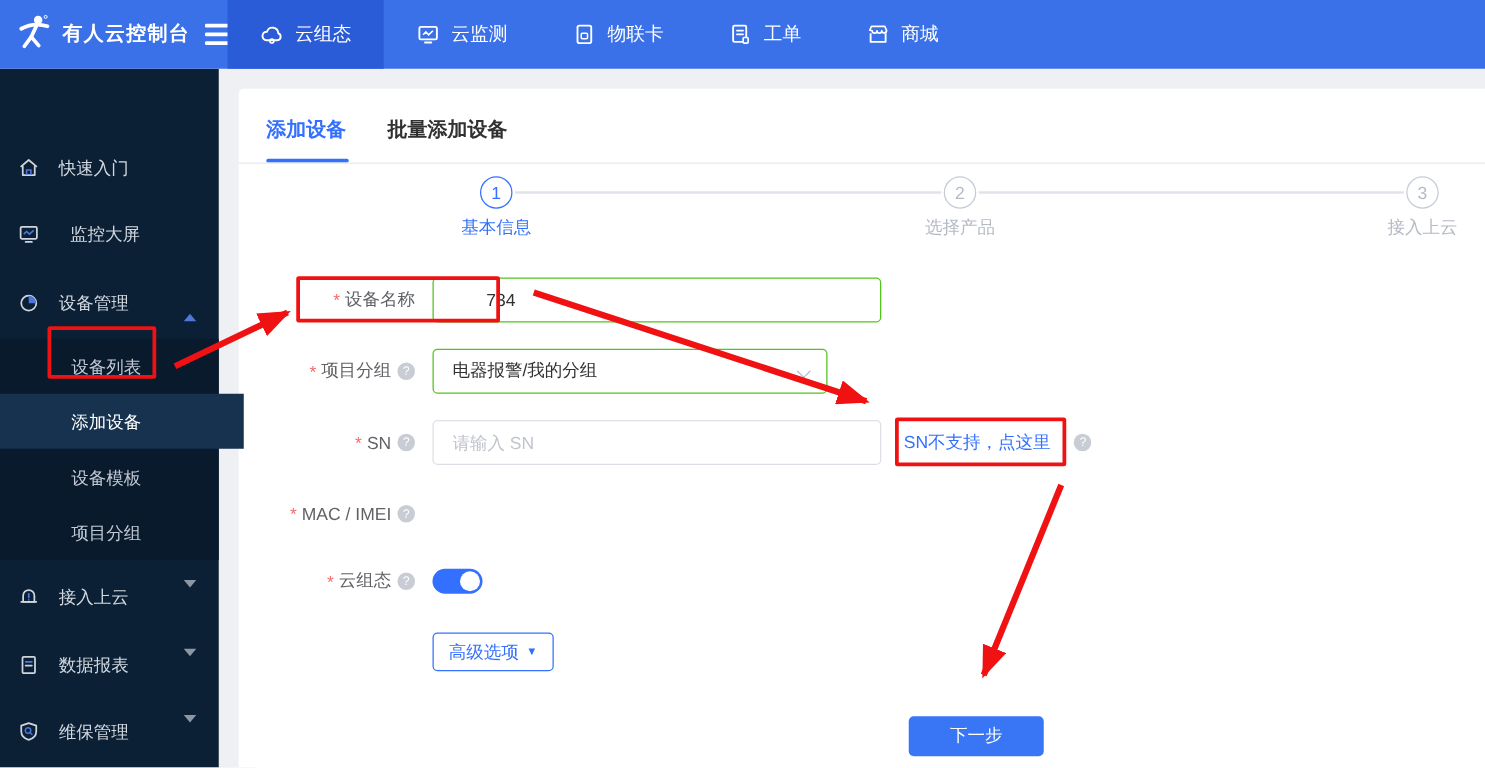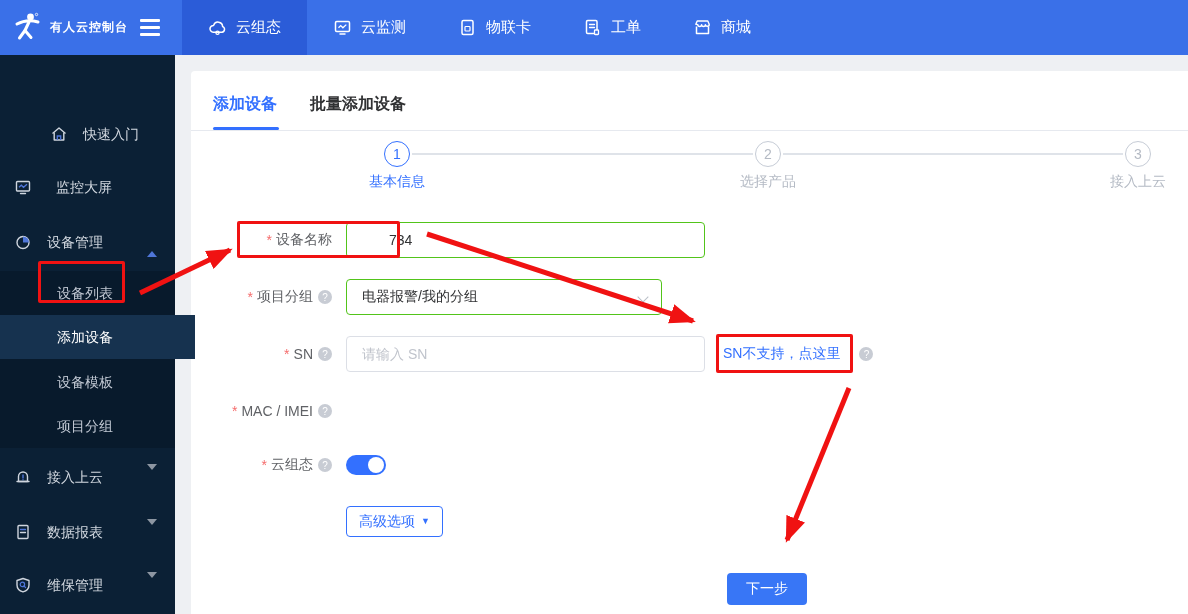--- a/index.html
+++ b/index.html
@@ -16,21 +16,21 @@
     --page-bg:#eef0f3;
   }
   *{margin:0;padding:0;box-sizing:border-box;}
   html,body{width:1188px;height:614px;overflow:hidden;}
   body{font-family:"Liberation Sans","DejaVu Sans",sans-serif;background:var(--page-bg);}
   .page{position:relative;width:1188px;height:614px;background:var(--page-bg);}
 
   
   .navbar{position:absolute;left:0;top:0;width:1188px;height:55px;background:var(--navbar-blue);display:flex;align-items:stretch;z-index:5;}
   .brand{display:flex;align-items:center;width:182px;padding-left:12px;gap:8px;}
-  .brand-title{color:#fff;font-size:12px;font-weight:600;letter-spacing:1px;white-space:nowrap;}
+  .brand-title{color:#fff;font-size:16px;font-weight:600;letter-spacing:1px;white-space:nowrap;}
   .hamburger{display:inline-flex;flex-direction:column;gap:4px;margin-left:4px;cursor:pointer;}
   .hamburger i{display:block;width:20px;height:3px;background:#fff;border-radius:1px;}
   .nav-items{display:flex;align-items:stretch;}
   .nav-item{display:flex;align-items:center;gap:9px;padding:0 26px;color:#fff;font-size:15px;cursor:pointer;white-space:nowrap;}
   .nav-item.active{background:var(--navbar-active);}
   .nav-item svg{display:block;}
 
   
   .sidebar{position:absolute;left:0;top:55px;width:175px;height:559px;background:var(--sidebar-bg);z-index:4;}
   .side-row{position:absolute;left:0;width:175px;height:50px;display:flex;align-items:center;padding-left:14px;gap:15px;color:#d2d8e0;font-size:14px;cursor:pointer;}
@@ -65,21 +65,21 @@
   .b-green{border:1px solid var(--valid-green);}
   .b-gray{border:1px solid var(--gray-border);}
   .fselect{position:absolute;left:155px;top:0;width:316px;height:36px;border-radius:4px;padding:0 15px;font-size:14px;color:#303133;display:flex;align-items:center;cursor:pointer;background:#fff;}
   .chev{position:absolute;right:14px;top:13px;width:8px;height:8px;border-right:1.5px solid #b9bec7;border-bottom:1.5px solid #b9bec7;transform:rotate(45deg);}
   .sn-side{position:absolute;left:532px;top:0;height:36px;display:flex;align-items:center;gap:19px;}
   .sn-link{color:var(--accent);font-size:14px;cursor:pointer;white-space:nowrap;}
   .toggle{position:absolute;left:155px;top:0;width:40px;height:20px;border-radius:10px;background:var(--accent);cursor:pointer;}
   .toggle .knob{position:absolute;right:2px;top:2px;width:16px;height:16px;border-radius:50%;background:#fff;}
   .adv-btn{position:absolute;left:155px;top:435px;width:97px;height:31px;border:1px solid var(--accent);border-radius:4px;background:#fff;color:var(--accent);font-size:14px;display:flex;align-items:center;justify-content:center;gap:6px;cursor:pointer;font-family:inherit;}
   .adv-caret{font-size:9px;line-height:1;}
-  .next-btn{position:absolute;left:536px;top:502px;width:80px;height:32px;background:#3876f6;border:none;border-radius:4px;color:#fff;font-size:14px;cursor:pointer;font-family:inherit;}
+  .next-btn{position:absolute;left:536px;top:502px;width:108px;height:32px;background:#3876f6;border:none;border-radius:4px;color:#fff;font-size:14px;cursor:pointer;font-family:inherit;}
 
   
   .ann-box{position:absolute;border:3px solid var(--ann-red);border-radius:2px;z-index:50;pointer-events:none;}
   #ann-box-device-name{left:237px;top:221px;width:163px;height:37px;}
   #ann-box-sidebar{left:38px;top:261px;width:87px;height:42px;}
   #ann-box-sn-link{left:716px;top:334px;width:137px;height:39px;}
   .ann-svg{position:absolute;left:0;top:0;width:1188px;height:614px;z-index:51;pointer-events:none;}
 </style>
 </head>
 <body>
@@ -149,21 +149,21 @@
               <path d="M3.5 8.5 V15.5 H15.5 V8.5" stroke="#fff" stroke-width="1.5" stroke-linejoin="round"></path>
               <path d="M2.8 6.2 L4.2 3 H14.8 L16.2 6.2 a1.9 1.9 0 0 1 -3.8 .4 a1.9 1.9 0 0 1 -3.8 0 a1.9 1.9 0 0 1 -3.8 0 Z" stroke="#fff" stroke-width="1.4" stroke-linejoin="round"></path>
             </svg>
         </span>
         <span>商城</span>
       </div>
     </nav>
   </header>
 
   <aside class="sidebar">
-    <div class="side-row" style="top:55px;justify-content:center;">
+    <div class="side-row" style="top:55px;">
       <span><svg width="18" height="18" viewBox="0 0 18 18" fill="none">
             <path d="M2.5 8.5 L9 3 L15.5 8.5" stroke="#cfd5de" stroke-width="1.4" stroke-linejoin="round"></path>
             <path d="M4.2 7.5 V15 H13.8 V7.5" stroke="#cfd5de" stroke-width="1.4" stroke-linejoin="round"></path>
             <path d="M7.3 15 V11 H10.7 V15" stroke="#4f76d8" stroke-width="1.3"></path>
           </svg></span>
       <span>快速入门</span>
     </div>
     <div class="side-row" style="top:108px;gap:24px;">
       <span><svg width="18" height="18" viewBox="0 0 18 18" fill="none">
             <rect x="2.5" y="3.5" width="13" height="9.5" rx="1" stroke="#cfd5de" stroke-width="1.4"></rect>

